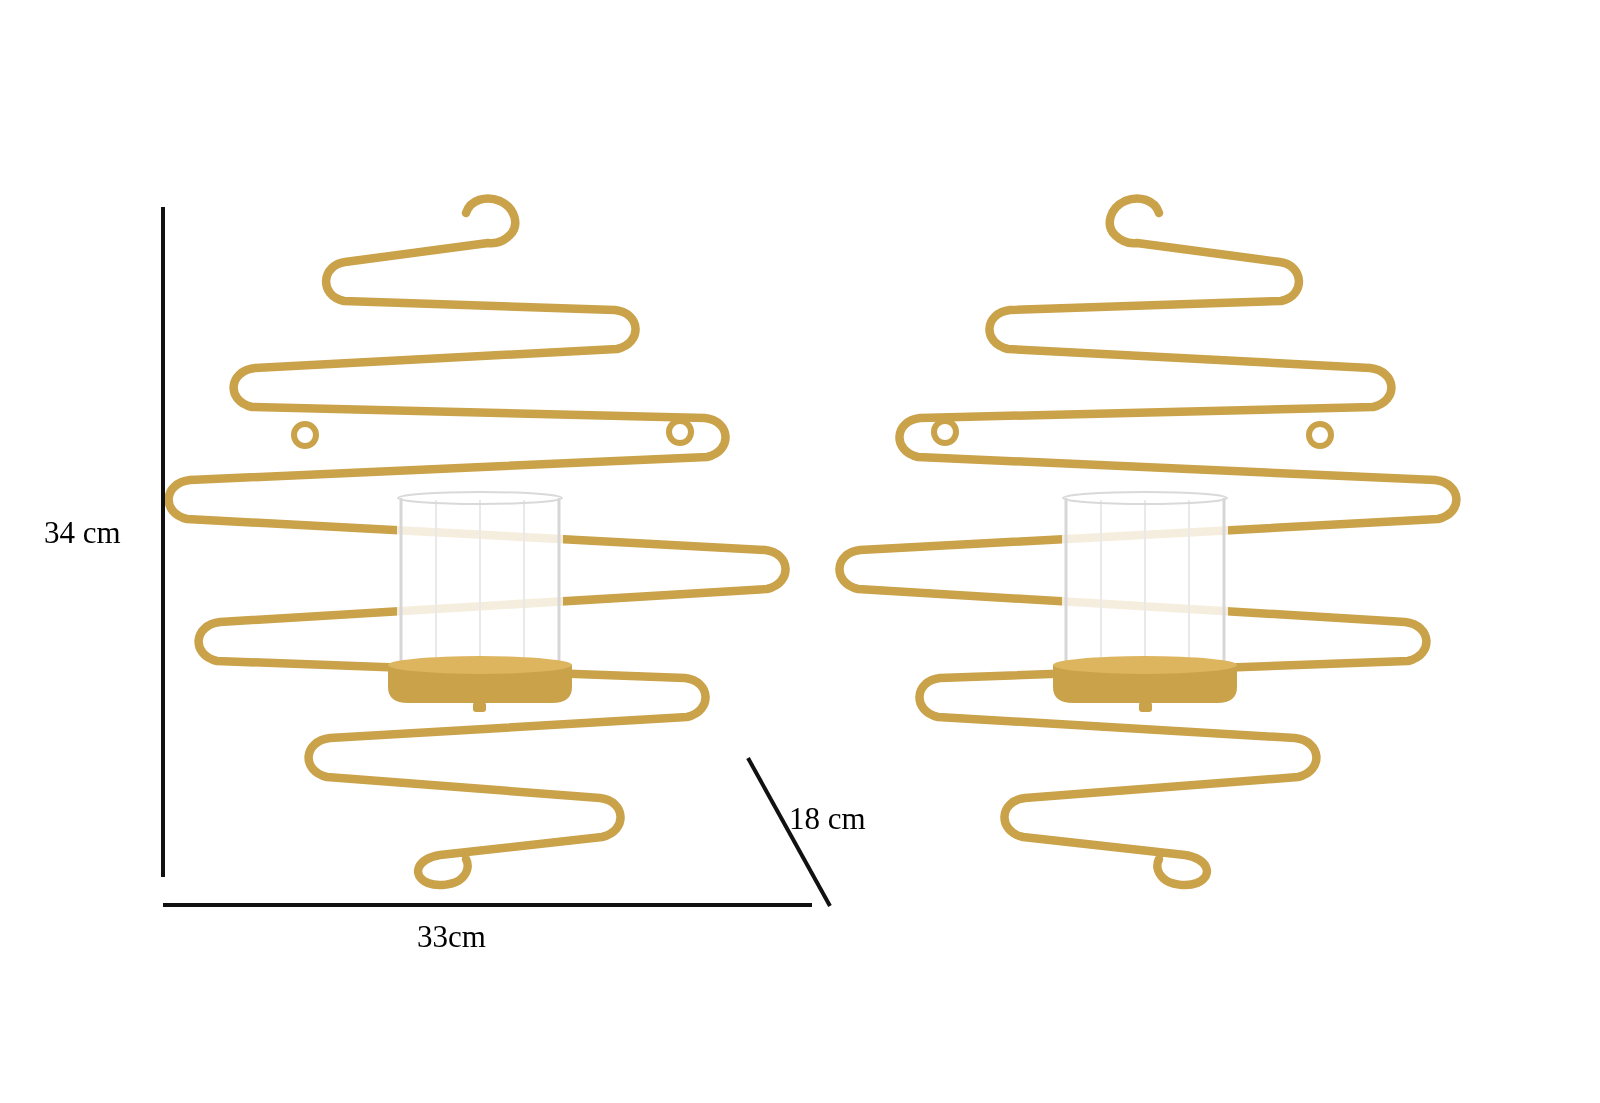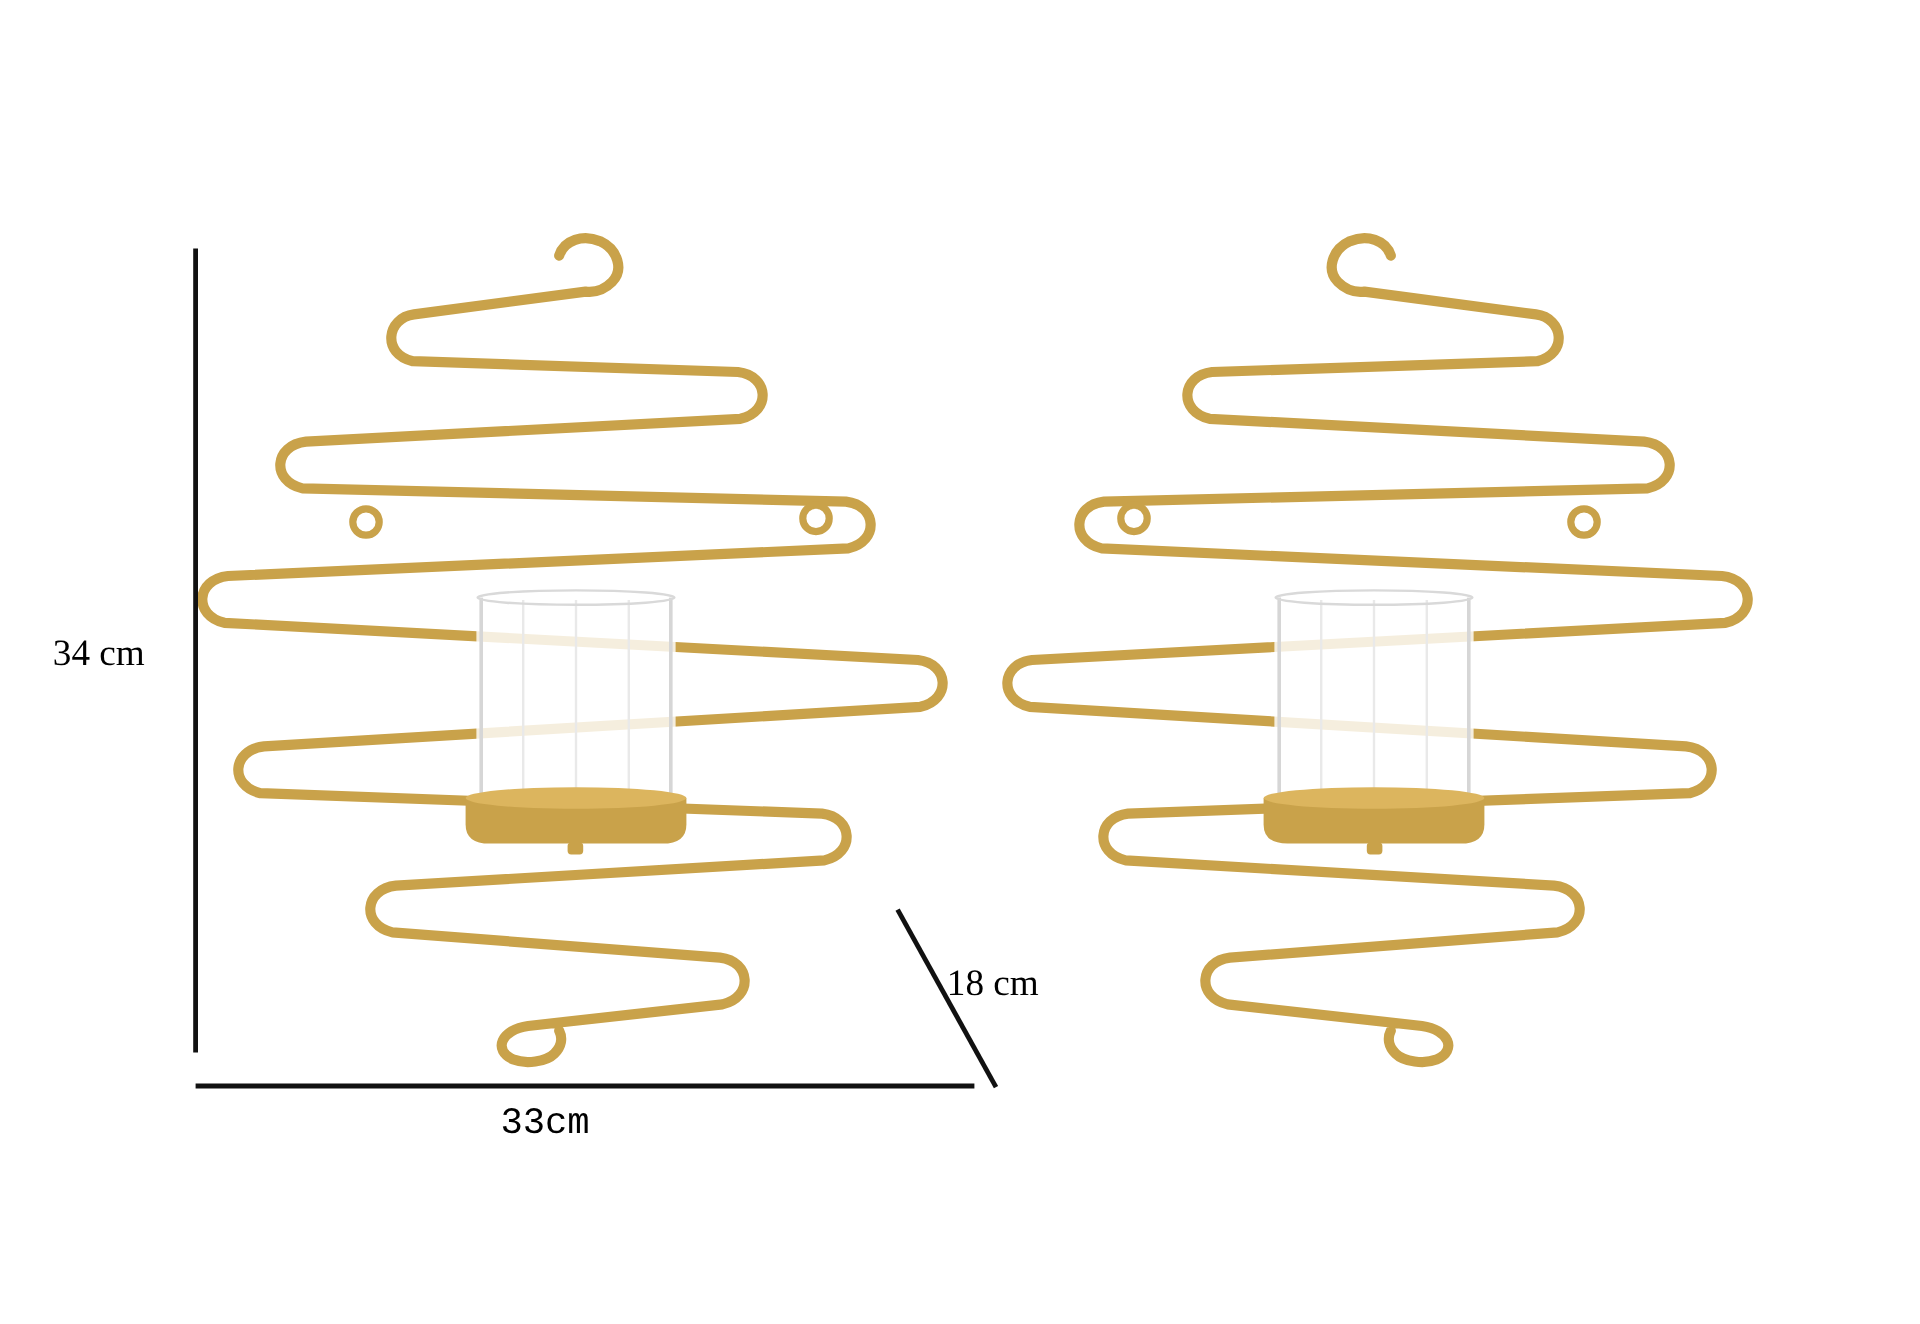--- a/index.html
+++ b/index.html
@@ -65,22 +65,22 @@
     stroke-width: 4;
     stroke-linecap: butt;
   }
   .dim-label {
     position: absolute;
     color: var(--text, #000000);
     font-size: 31px;
     line-height: 1;
     white-space: nowrap;
   }
-  .dim-label.height { left: 44px;  top: 528px; }
-  .dim-label.width  { left: 417px; top: 921px; font-family: Liberation Mono, monospace; }
+  .dim-label.height { left: 44px;  top: 517px; }
+  .dim-label.width  { left: 417px; top: 921px; }
   .dim-label.depth  { left: 789px; top: 803px; }
 </style>
 </head>
 <body>
 
 <div class="stage">
 
   <svg class="scene" width="1600" height="1103" viewBox="0 0 1600 1103">
     <defs>
       <g id="sconce">

